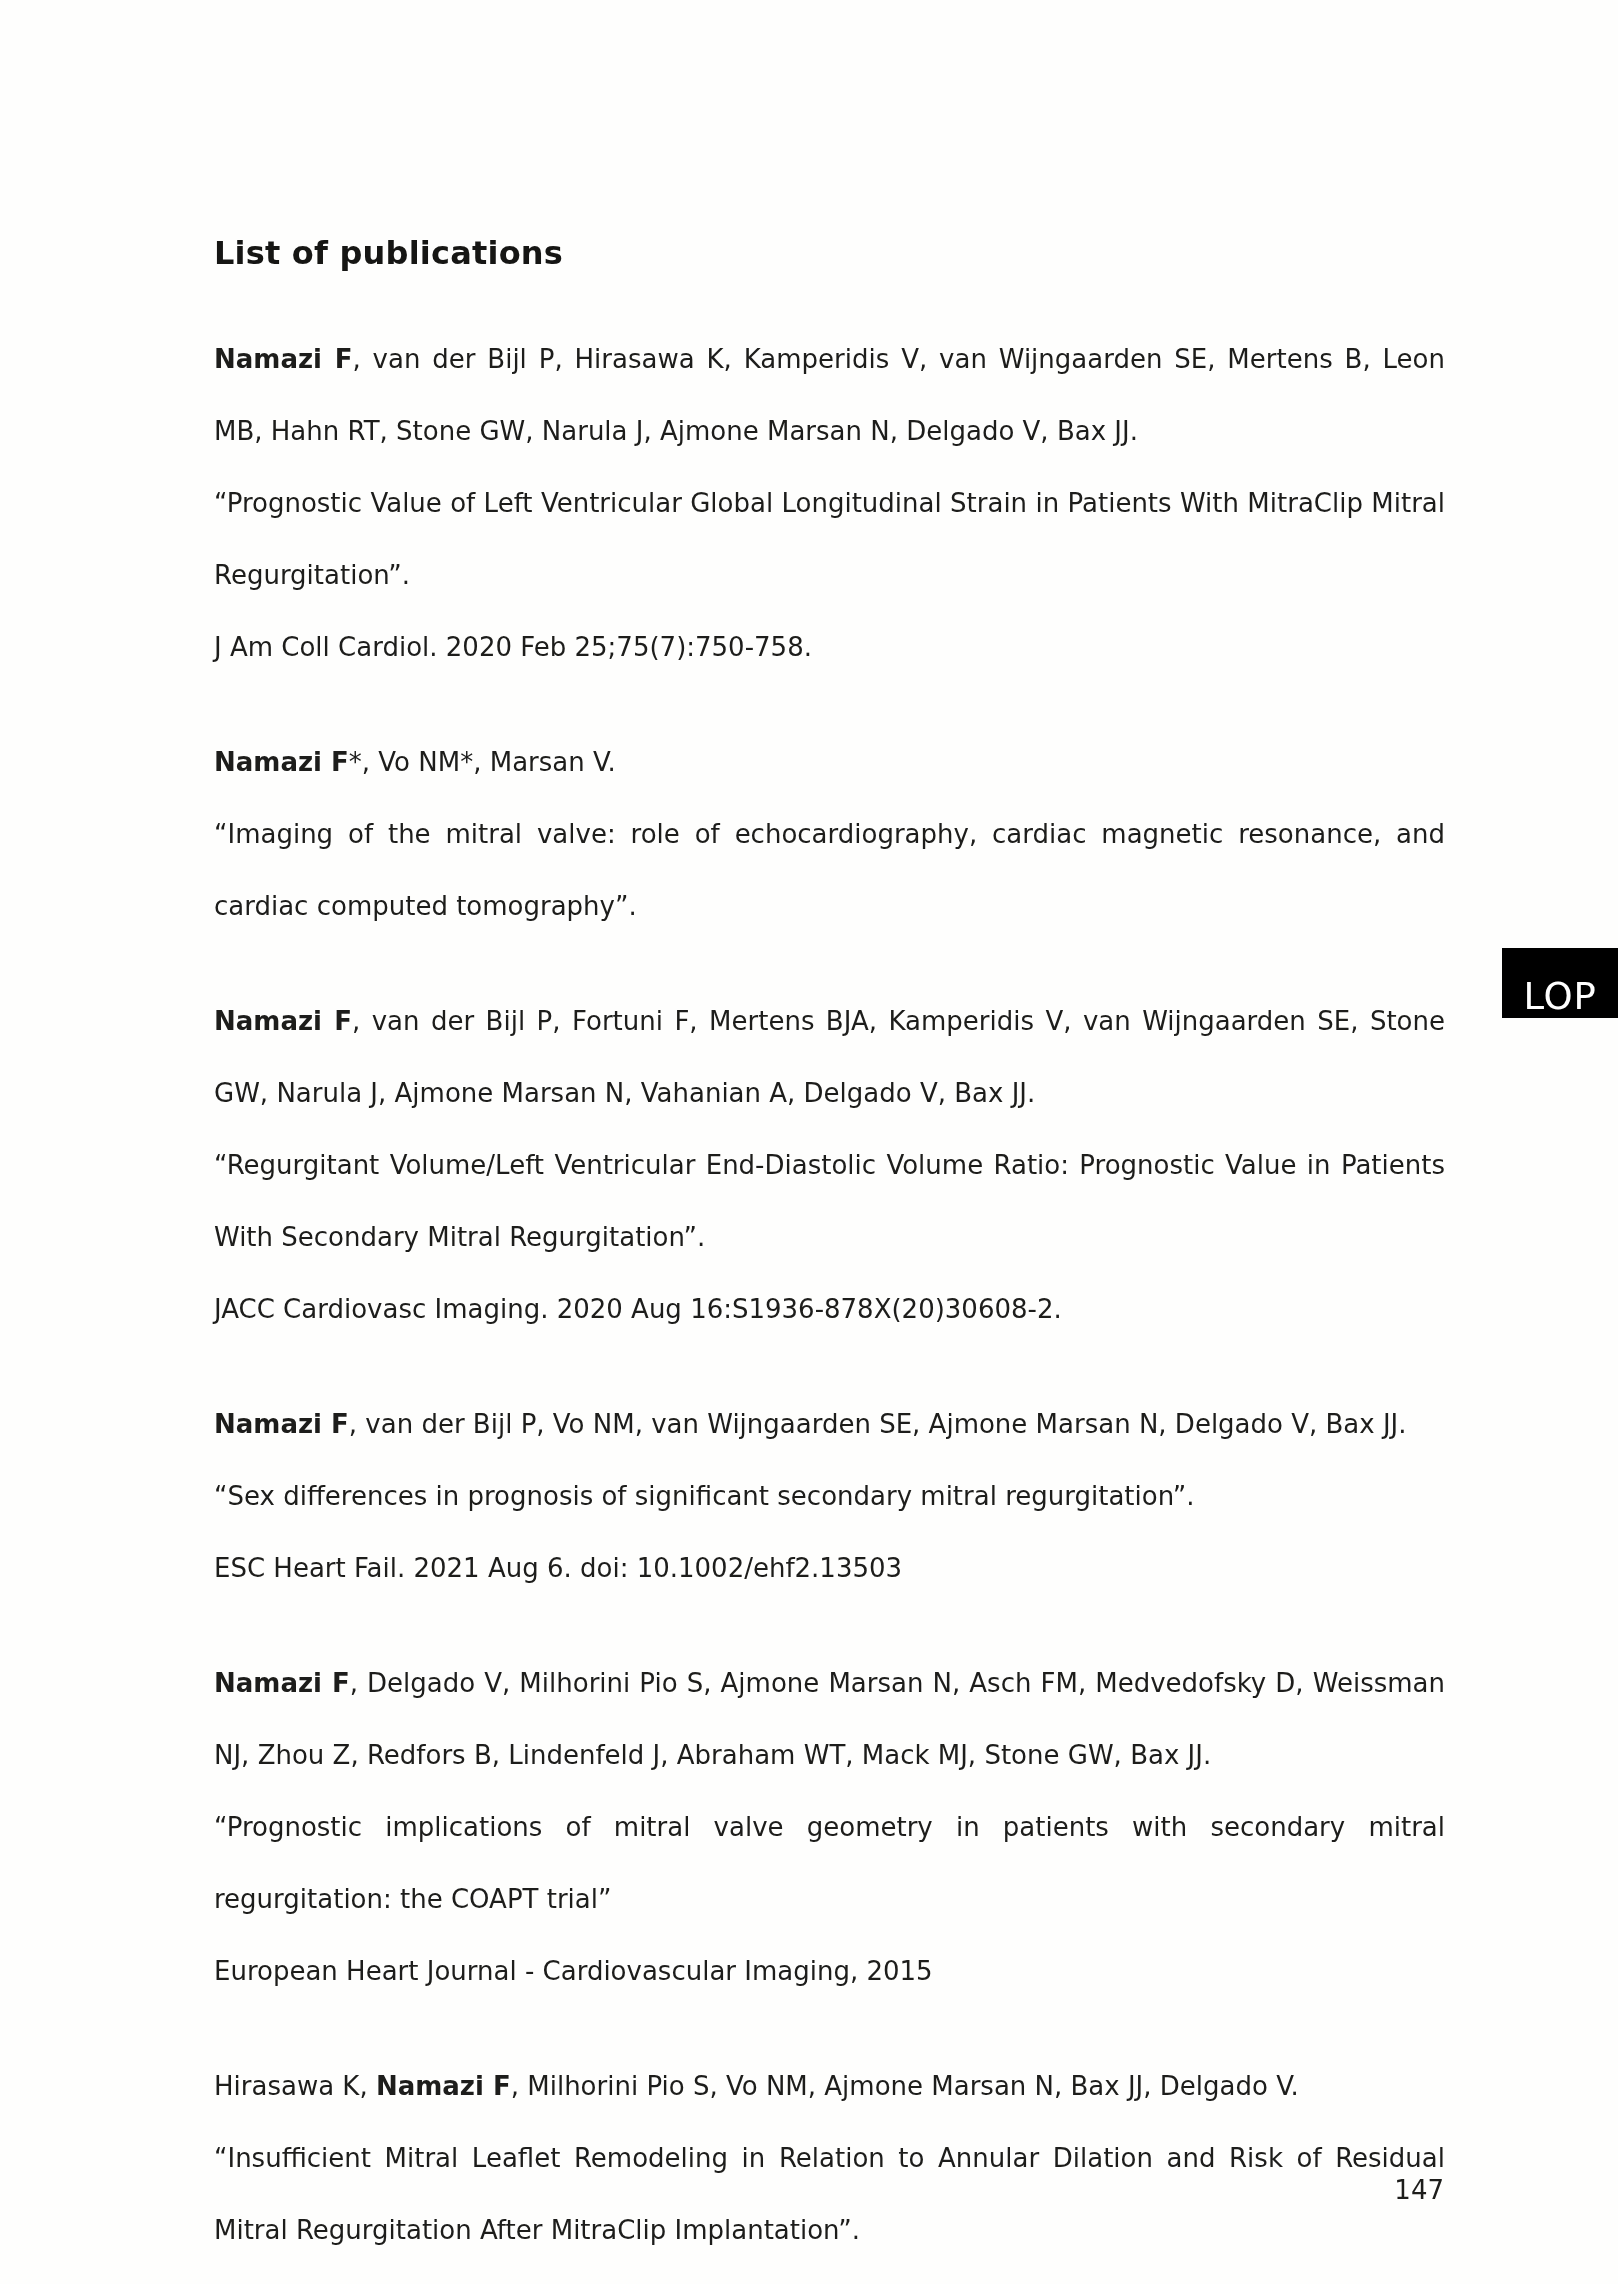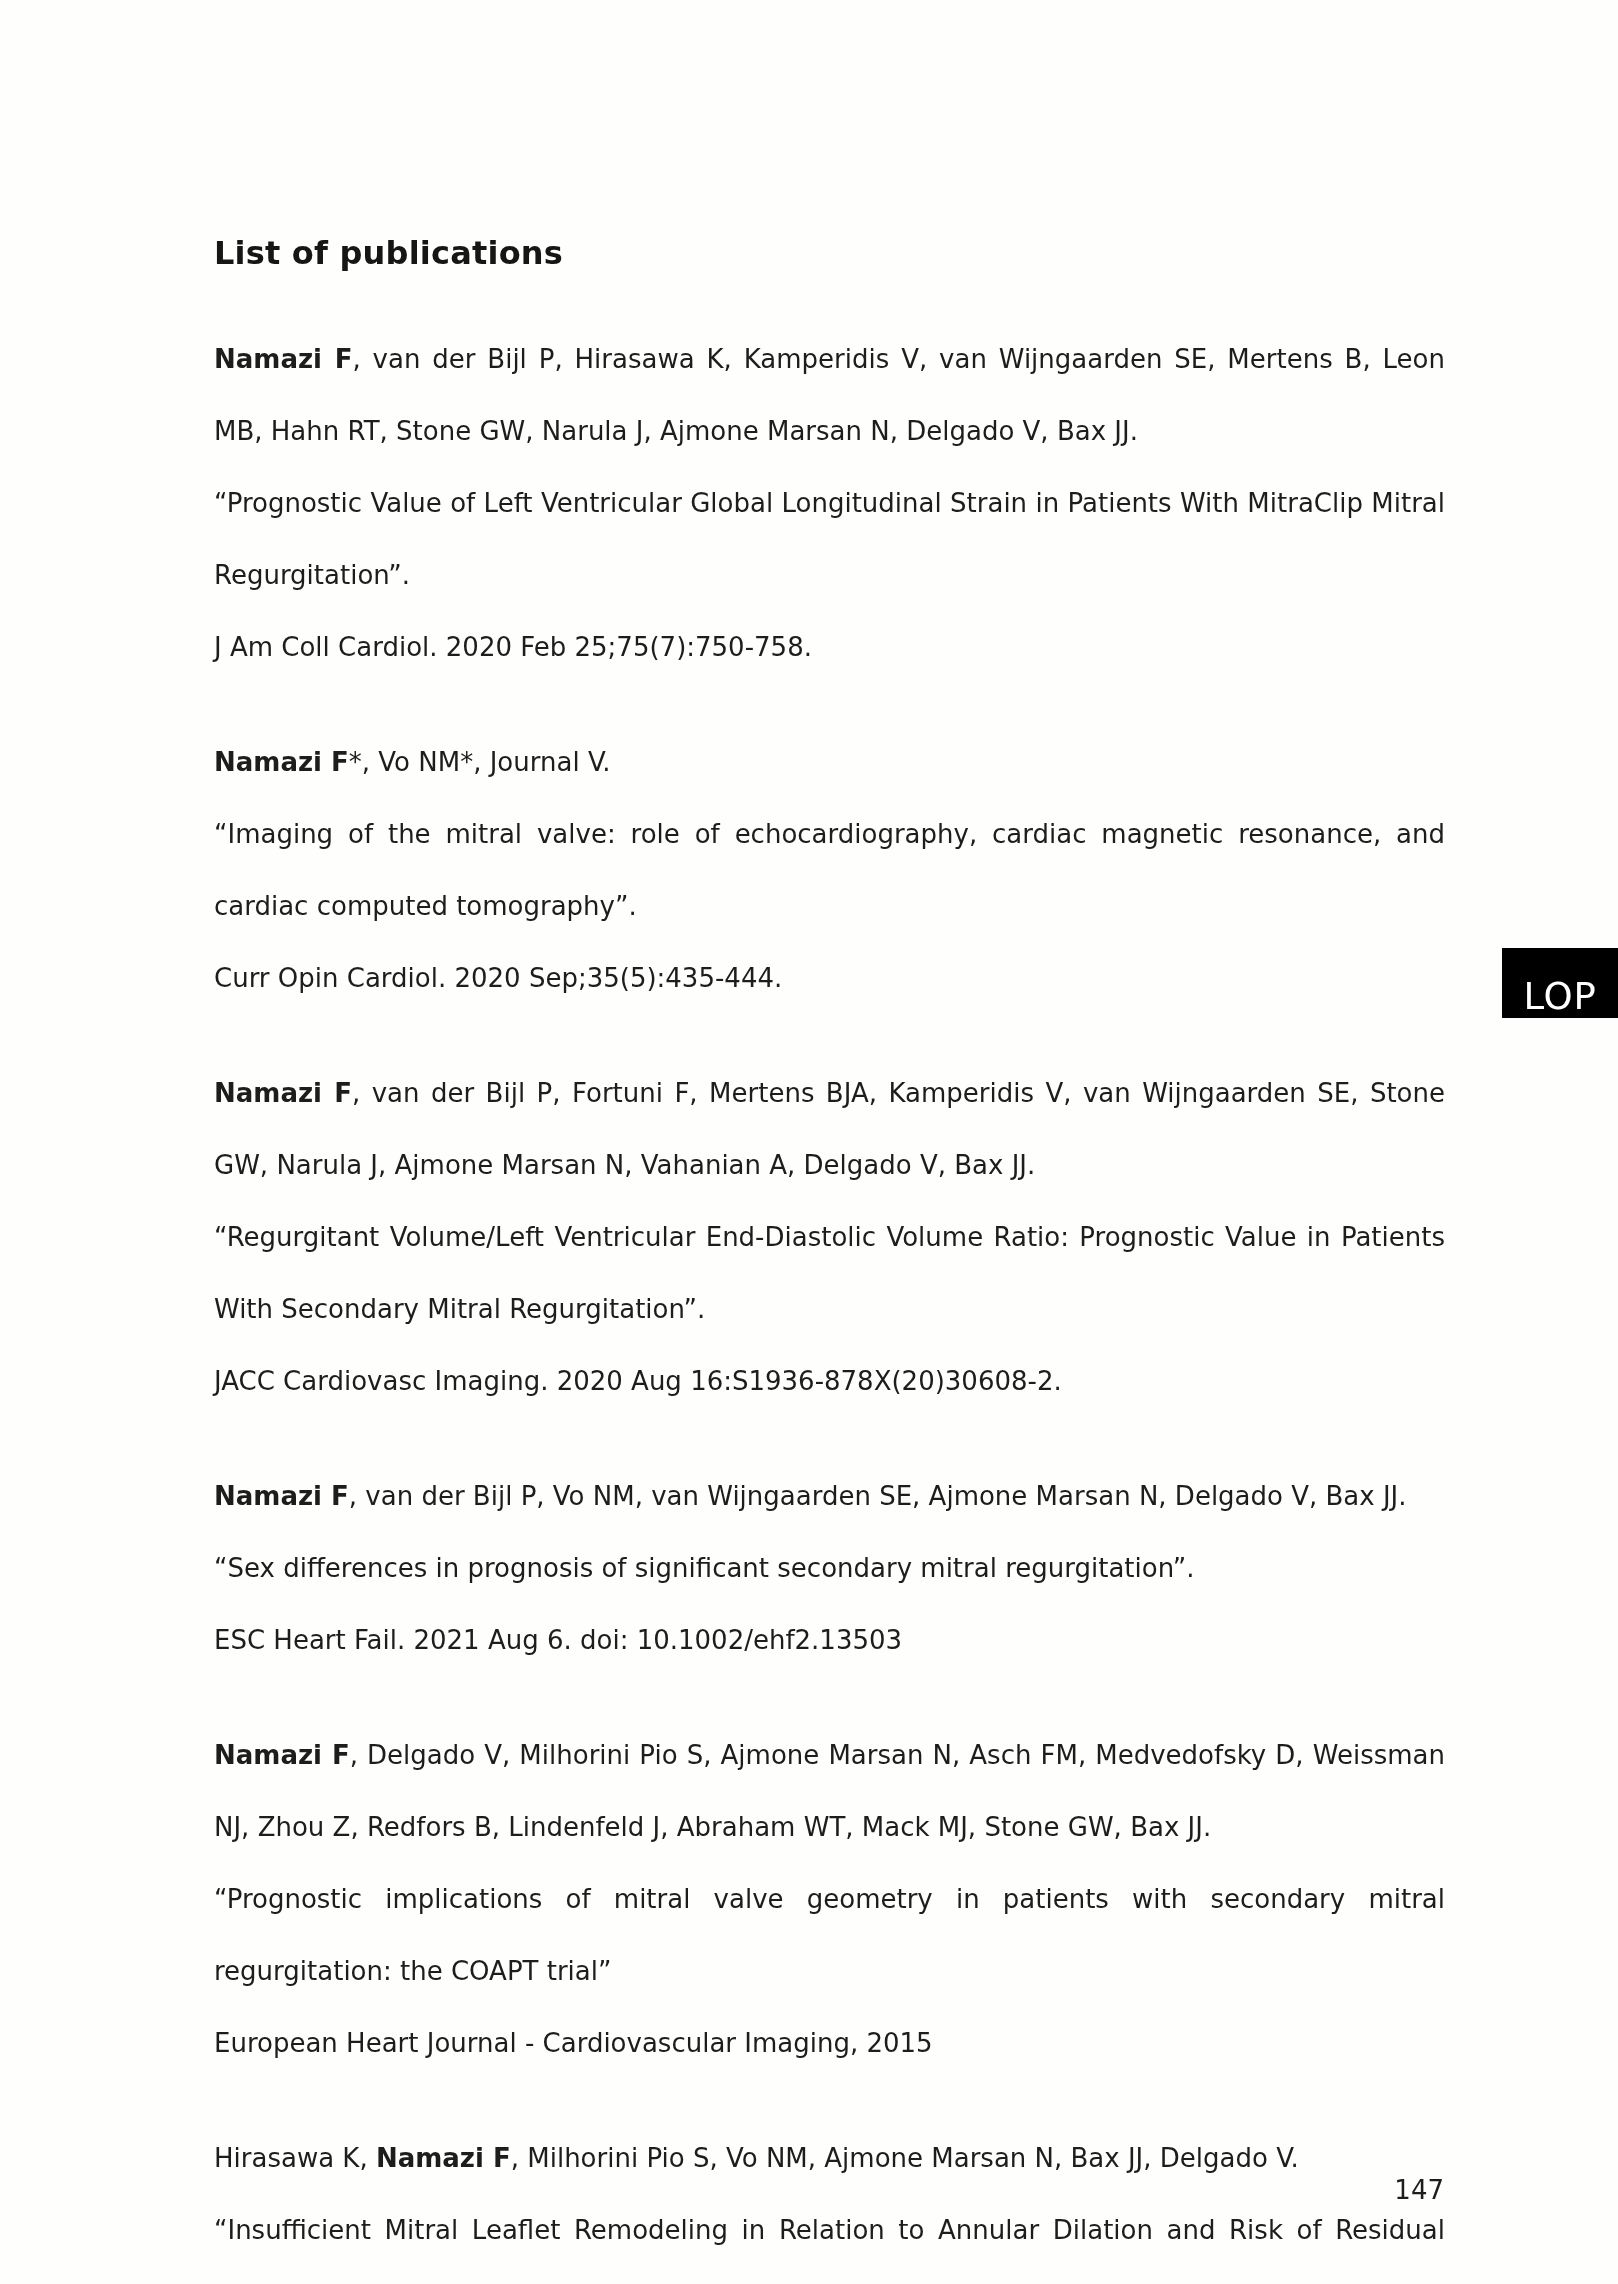--- a/index.html
+++ b/index.html
@@ -78,23 +78,22 @@
 
   <h1 class="heading">List of publications</h1>
 
   <div class="publications">
       <div class="publication">
         <p class="authors"><span class="bold">Namazi F</span><span>, van der Bijl P, Hirasawa K, Kamperidis V, van Wijngaarden SE, Mertens B, Leon MB, Hahn RT, Stone GW, Narula J, Ajmone Marsan N, Delgado V, Bax JJ.</span></p>
         <p class="pub-title">“Prognostic Value of Left Ventricular Global Longitudinal Strain in Patients With MitraClip Mitral Regurgitation”.</p>
         <p class="journal">J Am Coll Cardiol. 2020 Feb 25;75(7):750-758.</p>
       </div>
       <div class="publication">
-        <p class="authors"><span class="bold">Namazi F</span><span>*, Vo NM*, Journal V.</span></p>
+        <p class="authors"><span class="bold">Namazi F</span><span>*, Vo NM*, Marsan V.</span></p>
         <p class="pub-title">“Imaging of the mitral valve: role of echocardiography, cardiac magnetic resonance, and cardiac computed tomography”.</p>
-        <p class="journal">Curr Opin Cardiol. 2020 Sep;35(5):435-444.</p>
       </div>
       <div class="publication">
         <p class="authors"><span class="bold">Namazi F</span><span>, van der Bijl P, Fortuni F, Mertens BJA, Kamperidis V, van Wijngaarden SE, Stone GW, Narula J, Ajmone Marsan N, Vahanian A, Delgado V, Bax JJ.</span></p>
         <p class="pub-title">“Regurgitant Volume/Left Ventricular End-Diastolic Volume Ratio: Prognostic Value in Patients With Secondary Mitral Regurgitation”.</p>
         <p class="journal">JACC Cardiovasc Imaging. 2020 Aug 16:S1936-878X(20)30608-2.</p>
       </div>
       <div class="publication">
         <p class="authors"><span class="bold">Namazi F</span><span>, van der Bijl P, Vo NM, van Wijngaarden SE, Ajmone Marsan N, Delgado V, Bax JJ.</span></p>
         <p class="pub-title">“Sex differences in prognosis of significant secondary mitral regurgitation”.</p>
         <p class="journal">ESC Heart Fail. 2021 Aug 6. doi: 10.1002/ehf2.13503</p>

